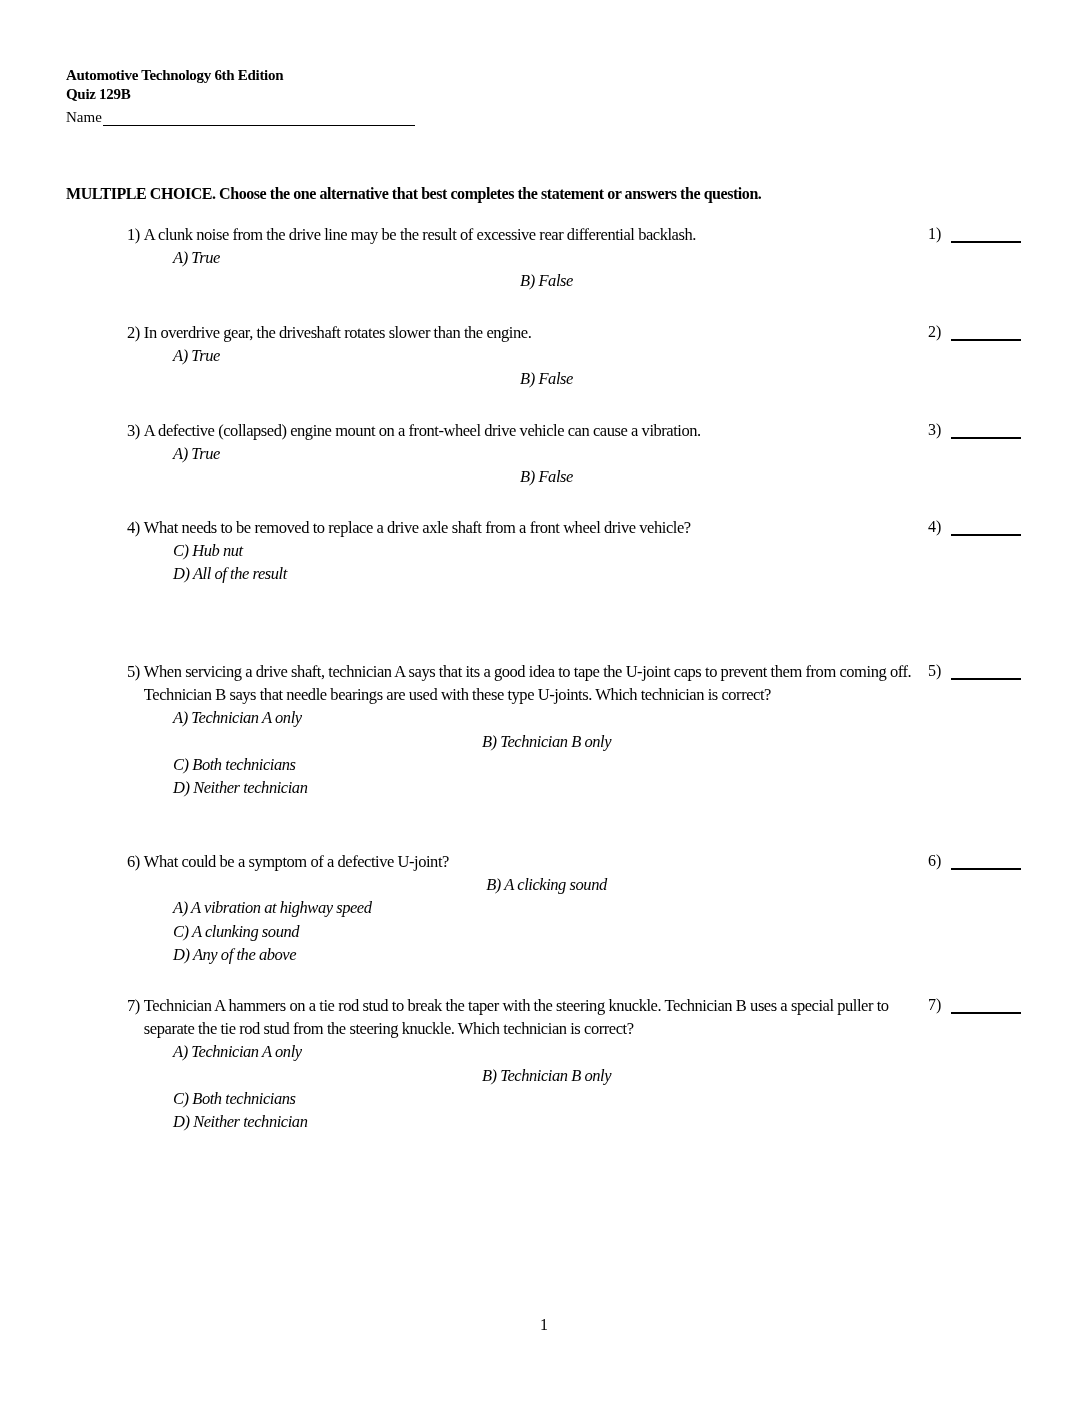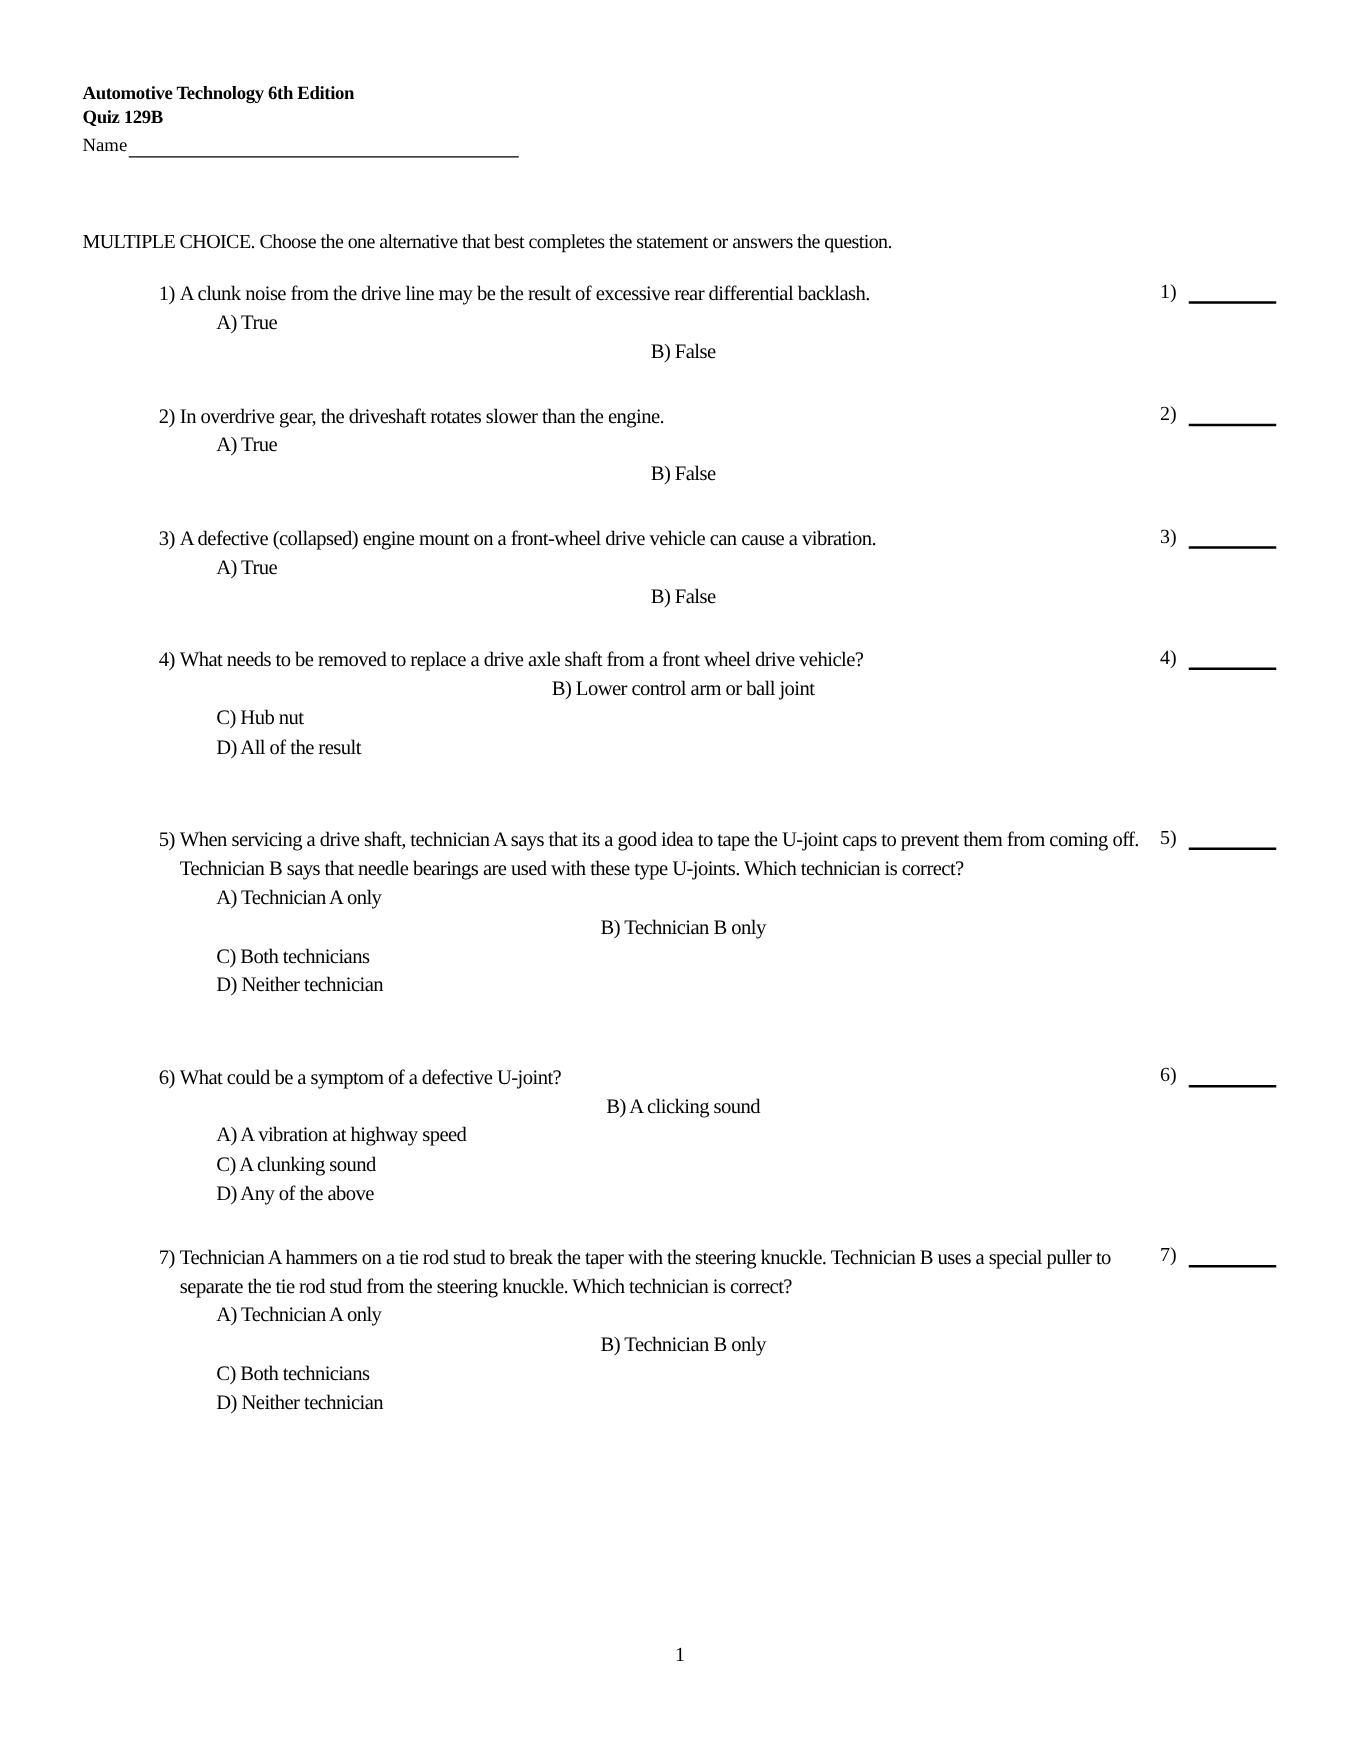--- a/index.html
+++ b/index.html
@@ -37,21 +37,21 @@
       width: 312px;
       border-bottom: 1px solid #000;
       height: 15px;
       margin-left: 1px;
     }
     .instructions {
       position: absolute;
       left: 66px;
       top: 185px;
       font-size: 16px;
-      font-weight: normal;
+      font-weight: bold;
       letter-spacing: -0.45px;
       white-space: nowrap;
     }
     .question {
       position: absolute;
       left: 127px;
       width: 790px;
       font-size: 16.5px;
       line-height: 23.2px;
       letter-spacing: -0.45px;
@@ -62,20 +62,21 @@
     .q-num {
       flex: 0 0 auto;
       margin-right: 4px;
     }
     .q-text {
       flex: 1 1 auto;
     }
     .choice {
       padding-left: 46px;
       white-space: nowrap;
+      font-style: italic;
     }
     .choice.shift {
       padding-left: 49px;
       text-align: center;
     }
     .answer-slot {
       position: absolute;
       left: 928px;
       font-size: 16px;
       display: flex;
@@ -150,21 +151,20 @@
 <div class="answer-slot" style="top:421px;">
   <span>3)</span>
   <span class="answer-line"></span>
 </div>
 
 <div class="question" style="top:516px;">
   <div class="q-stem">
     <span class="q-num">4)</span>
     <span class="q-text">What needs to be removed to replace a drive axle shaft from a front wheel drive vehicle?</span>
   </div>
-  <div class="choice shift">B) Lower control arm or ball joint</div>
   <div class="choice">C) Hub nut</div>
   <div class="choice">D) All of the result</div>
 </div>
 <div class="answer-slot" style="top:518px;">
   <span>4)</span>
   <span class="answer-line"></span>
 </div>
 
 <div class="question" style="top:660px;">
   <div class="q-stem">

